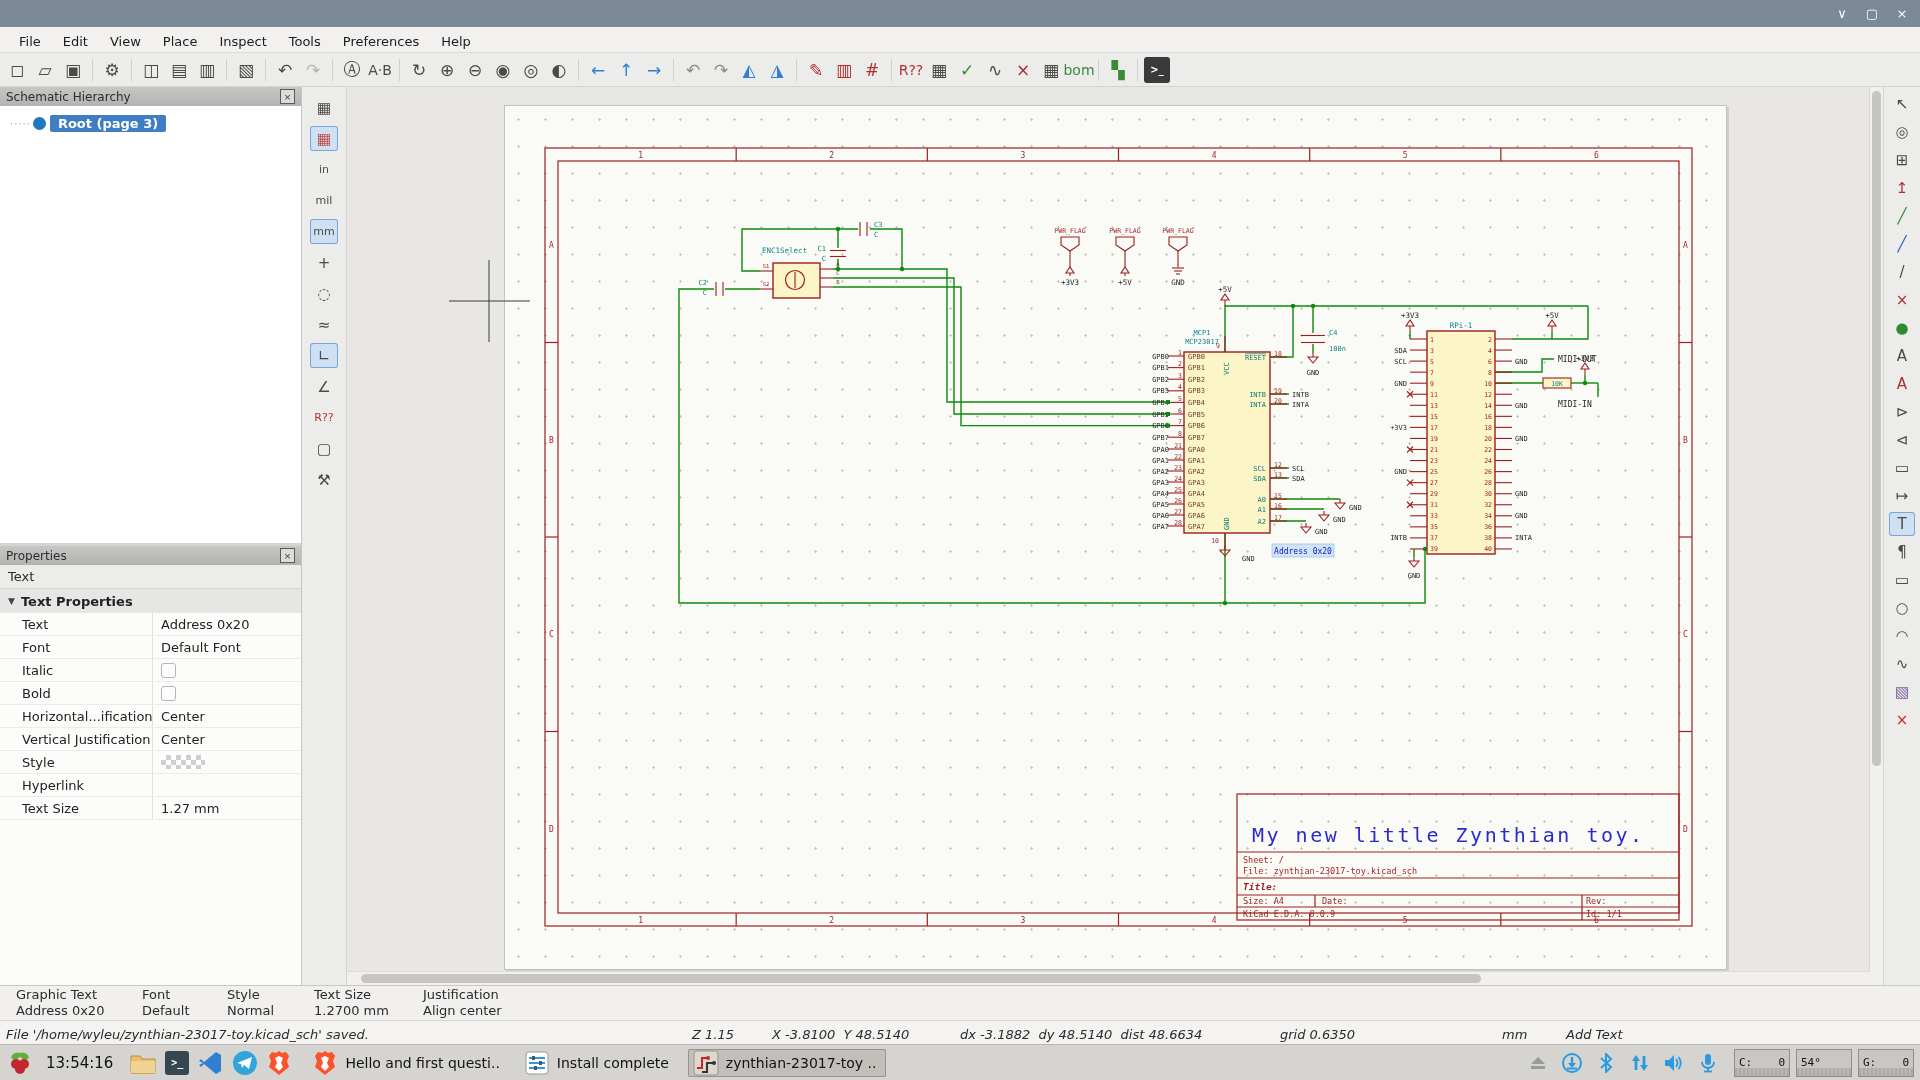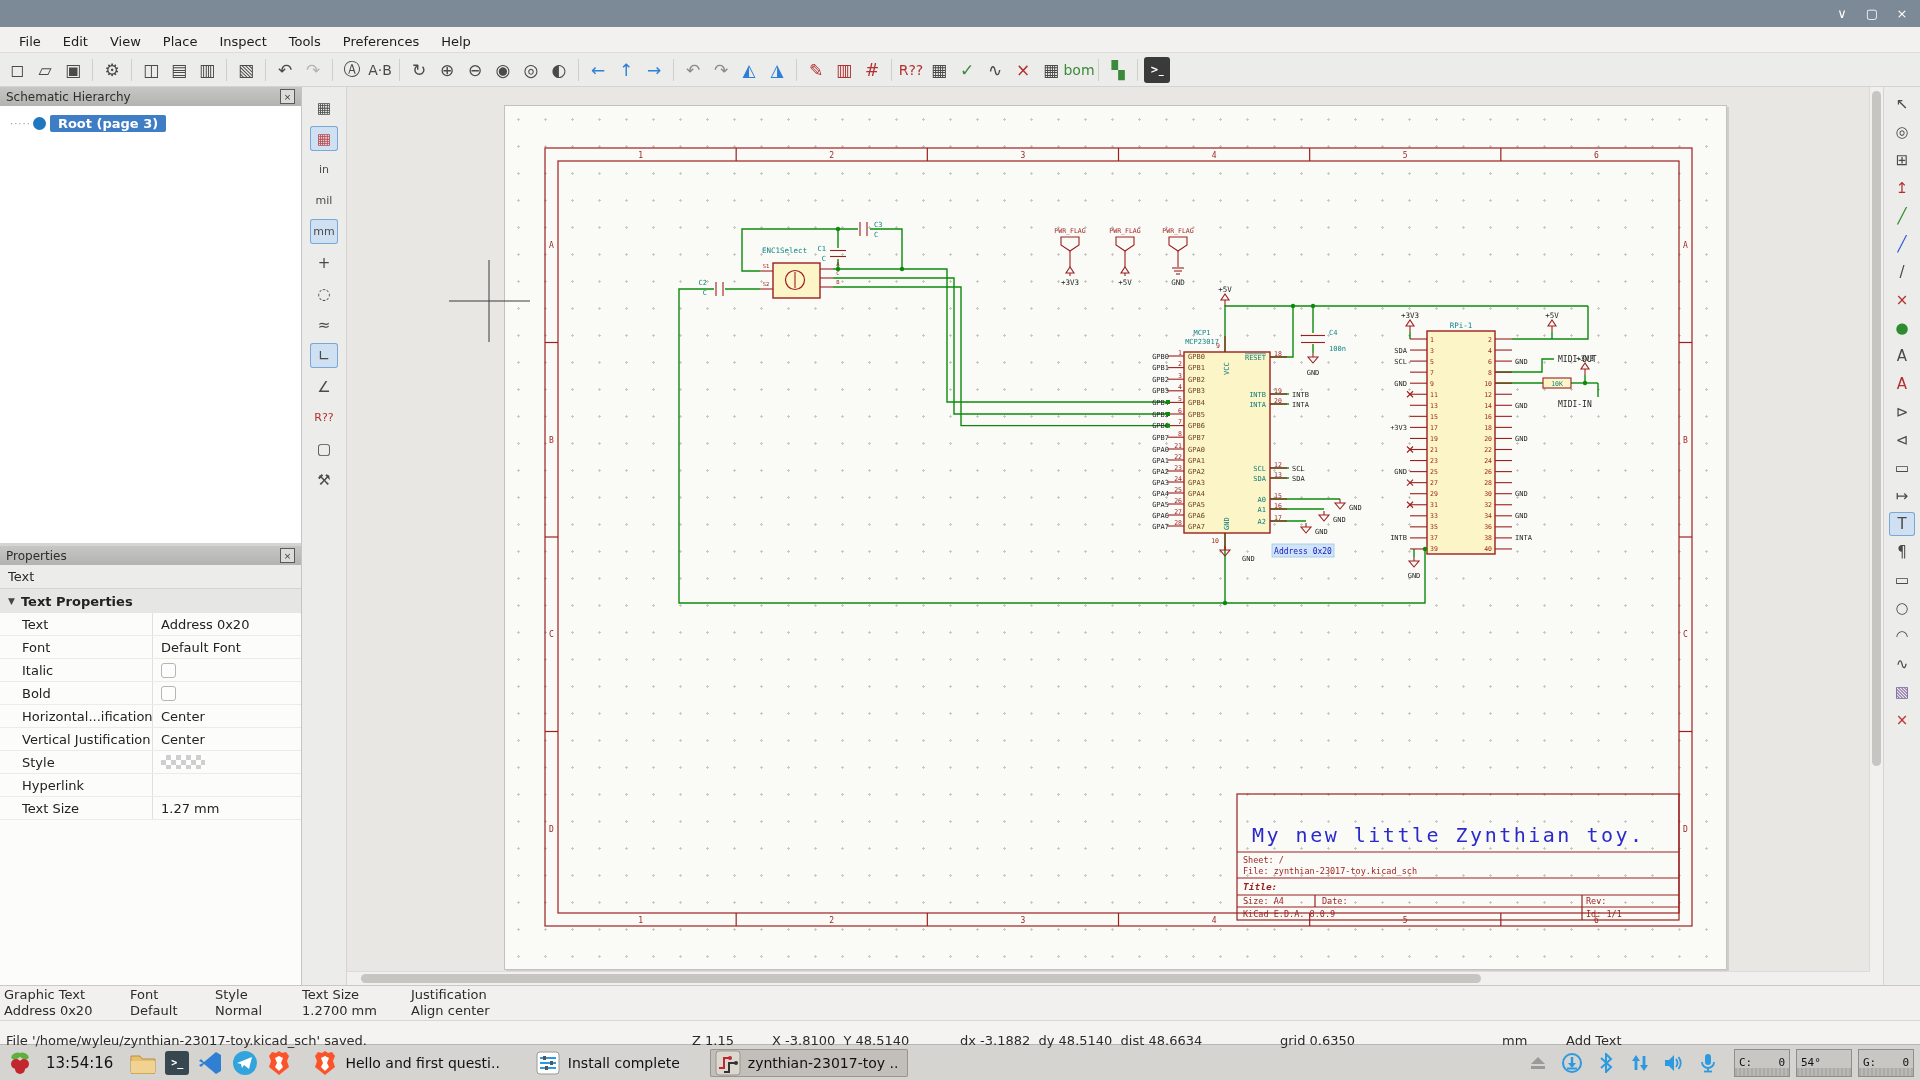--- a/index.html
+++ b/index.html
@@ -54,26 +54,26 @@
   .canvas{flex:1;position:relative;background:#e8e7e4;overflow:hidden;}
   .page{position:absolute;left:157px;top:18px;width:1221px;height:863px;background:#fafaf6;
     border:1px solid #c2c1be;box-shadow:2px 2px 0 #cfcecb;
     background-image:radial-gradient(circle,#c9c9c2 1px,transparent 1.3px);background-size:27px 27px;}
   svg.schsvg{position:absolute;left:0;top:0;}
   .vscroll{position:absolute;right:0;top:0;width:13px;height:100%;background:#f1f0ee;border-left:1px solid #dcdbd9;}
   .vscroll .thumb{position:absolute;left:2px;top:4px;width:9px;height:675px;background:#c6c5c2;border-radius:5px;}
   .hscroll{position:absolute;left:0;bottom:0;height:13px;width:calc(100% - 13px);background:#f1f0ee;border-top:1px solid #dcdbd9;}
   .hscroll .thumb{position:absolute;top:2px;left:14px;height:9px;width:1120px;background:#c6c5c2;border-radius:5px;}
   
-  .status-panel{height:34px;background:#f1f0ee;border-top:1px solid #c9c8c6;display:flex;padding-left:4px;flex:0 0 auto;}
+  .status-panel{height:34px;background:#f1f0ee;border-top:1px solid #c9c8c6;display:flex;padding-left:16px;flex:0 0 auto;}
   .scol{display:flex;flex-direction:column;justify-content:center;font-size:13px;color:#2b2b2b;}
   .scol .h{line-height:16px;}
   .scol .v{line-height:16px;}
   .message-bar{height:23px;background:#f4f3f1;border-top:1px solid #d8d7d5;position:relative;font-size:13px;color:#2b2b2b;flex:0 0 auto;}
-  .message-bar span{position:absolute;top:12px;white-space:pre;}
+  .message-bar span{position:absolute;top:6px;white-space:pre;font-style:italic;}
   
   .taskbar{height:35px;background:#d6d4d1;border-top:1px solid #b9b7b4;display:flex;align-items:center;padding:0 6px;gap:6px;flex:0 0 auto;}
   .tb-icon{width:28px;height:28px;display:flex;align-items:center;justify-content:center;flex:0 0 auto;}
   .clock{font-size:15px;color:#111;margin:0 10px 0 6px;}
   .task-btn{display:flex;align-items:center;gap:6px;height:28px;padding:0 10px 0 4px;font-size:14px;color:#111;border-radius:2px;max-width:230px;white-space:nowrap;overflow:hidden;}
   .task-btn.active{background:#c2bfba;box-shadow:inset 0 0 0 1px #98958f;}
   .term-ic{width:24px;height:24px;background:#37474f;border-radius:3px;color:#fff;font-size:10px;font-weight:bold;display:flex;align-items:center;justify-content:center;font-family:"DejaVu Sans Mono",monospace;}
   .spacer{flex:1;}
   .widget{width:46px;height:26px;background:#c9c7c4;border:1px solid #908e8b;display:flex;align-items:center;justify-content:space-between;padding:0 4px;font-family:"DejaVu Sans Mono",monospace;font-size:11px;color:#111;position:relative;overflow:hidden;}
   .widget::after{content:"";position:absolute;left:0;right:0;bottom:0;height:8px;background:repeating-linear-gradient(90deg,#a19f9b 0 2px,#b4b2ae 2px 4px);opacity:.7;}
@@ -807,21 +807,21 @@
             <polygon points="5,13 20,7 17,19 12,15 10,18 9,14" fill="#fff"></polygon>
           </svg>
         </div>
         <div class="tb-icon">
           <svg width="24" height="26" viewBox="0 0 24 26">
             <path d="M12 1 l3 2 4 -1 3 4 -2 5 2 6 -10 8 -10 -8 2 -6 -2 -5 3 -4 4 1 z" fill="#fb542b"></path>
             <path d="M12 6 l4 2 -2 5 2 4 -4 4 -4 -4 2 -4 -2 -5 z" fill="#fff"></path>
           </svg>
         </div>
       </div>
-    <div id="taskwins" style="display:flex;gap:20px;margin-left:8px;">
+    <div id="taskwins" style="display:flex;gap:9px;margin-left:8px;">
         <div class="task-btn">
           <div class="tb-icon">
             <svg width="24" height="26" viewBox="0 0 24 26">
               <path d="M12 1 l3 2 4 -1 3 4 -2 5 2 6 -10 8 -10 -8 2 -6 -2 -5 3 -4 4 1 z" fill="#fb542b"></path>
               <path d="M12 6 l4 2 -2 5 2 4 -4 4 -4 -4 2 -4 -2 -5 z" fill="#fff"></path>
             </svg>
           </div>
           <span>Hello and first questi..</span>
         </div>
         <div class="task-btn">

